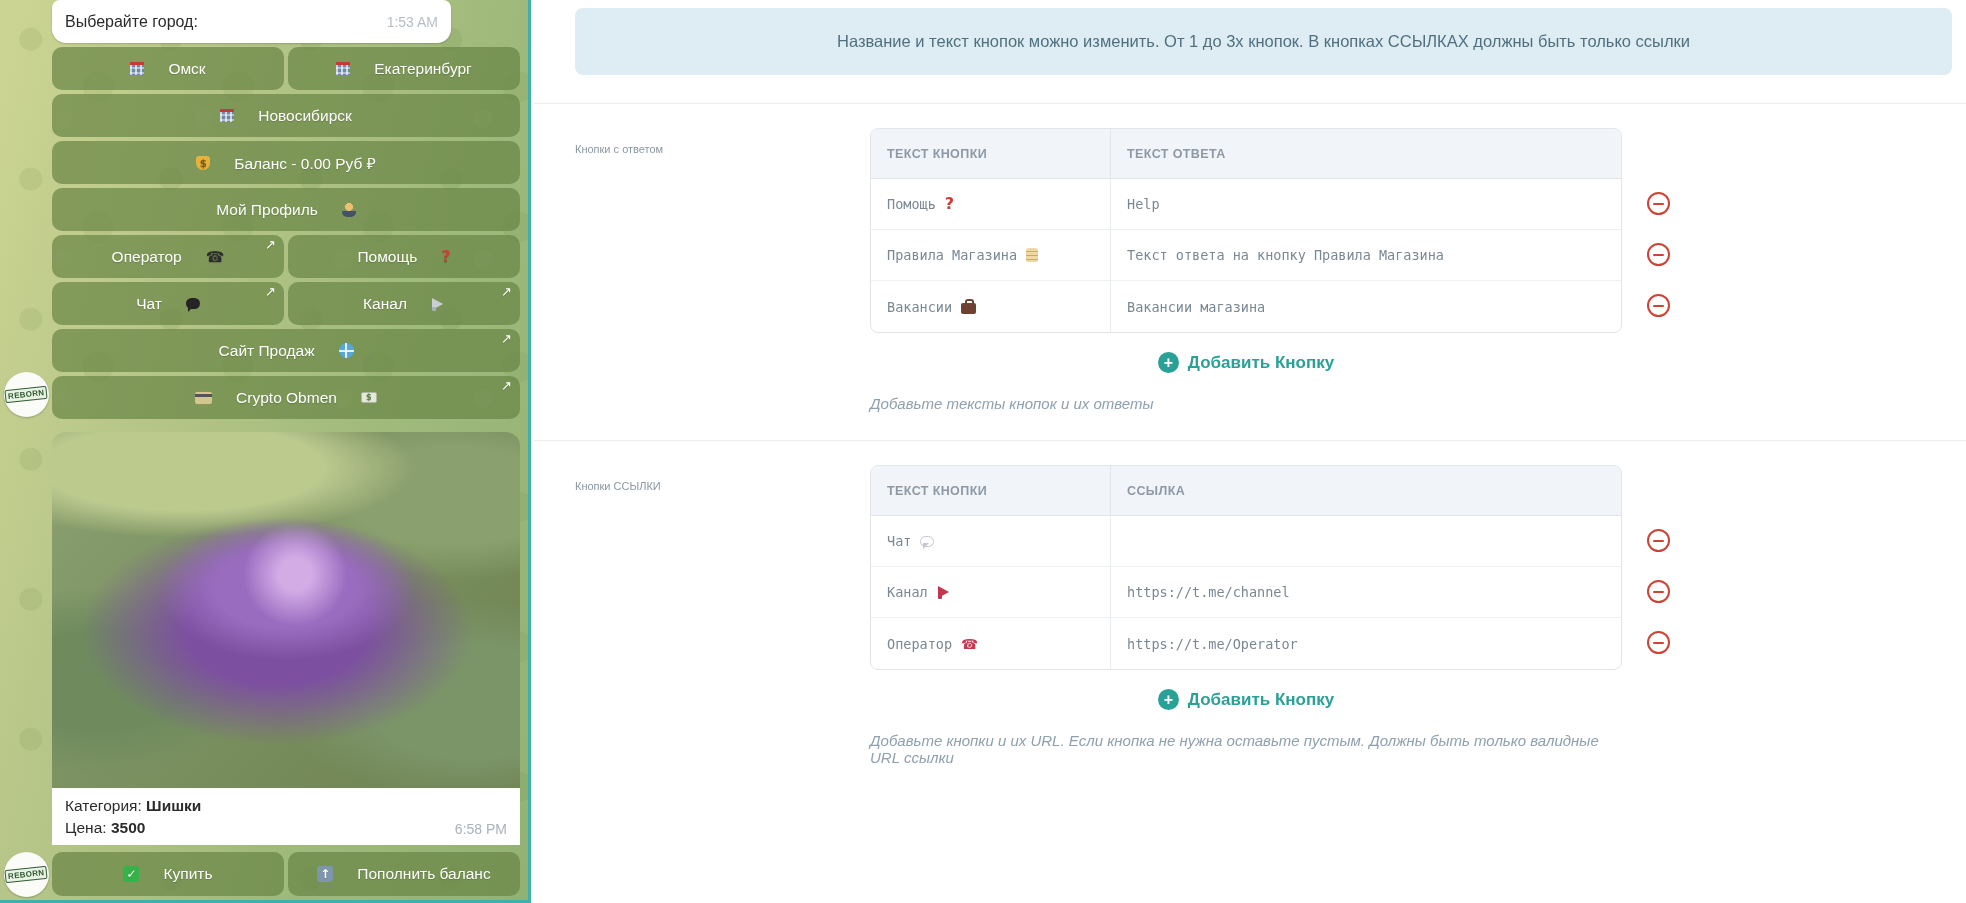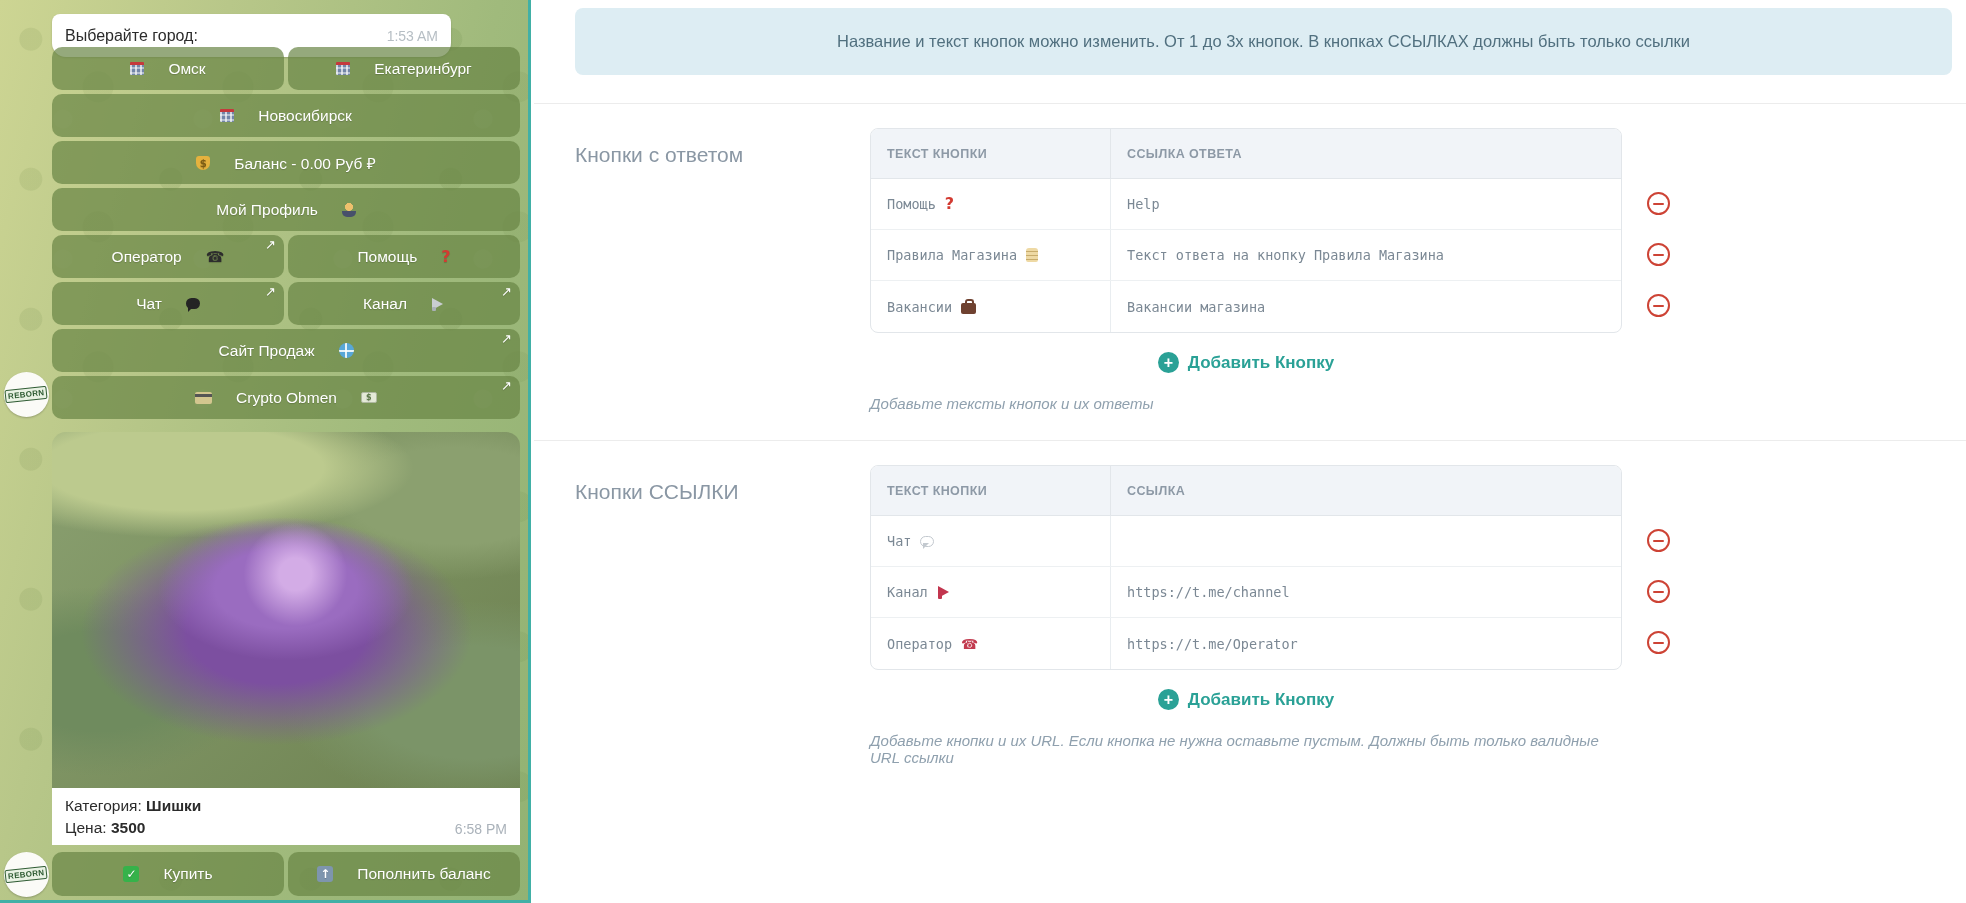--- a/index.html
+++ b/index.html
@@ -20,21 +20,21 @@
     background-image:
       radial-gradient(circle at 22% 28%, rgba(80,110,45,.10) 0 11px, rgba(0,0,0,0) 12px),
       radial-gradient(circle at 70% 62%, rgba(80,110,45,.08) 0 15px, rgba(0,0,0,0) 16px),
       radial-gradient(circle at 45% 85%, rgba(255,255,255,.07) 0 9px, rgba(0,0,0,0) 10px);
     background-size:140px 140px;
   }
   .bubble{
     position:absolute; left:52px; top:0; width:399px; height:43px;
     background:#fff; border-radius:8px 8px 14px 14px;
     display:flex; align-items:center; justify-content:space-between;
-    padding:0 13px; box-shadow:0 1px 2px rgba(0,0,0,.18); z-index:2;margin-top:14px;
+    padding:0 13px; box-shadow:0 1px 2px rgba(0,0,0,.18); z-index:2;
   }
   .bubble-text{ font-size:16px; color:#2b2b2b; }
   .bubble-time{ font-size:14px; color:#b6bec4; }
 
   .kb{ position:absolute; left:52px; top:47px; width:468px;
        display:flex; flex-direction:column; gap:4px; z-index:2;}
   .kb-row{ display:flex; gap:4px; }
   .kb-btn{
     flex:1; height:43px; background:rgba(104,133,68,.70); border-radius:10px;
     position:relative; display:flex; align-items:center; justify-content:center;
@@ -80,21 +80,21 @@
 
   
   .admin{ position:absolute; left:534px; top:0; width:1432px; height:903px; background:#fff; }
   .banner{
     margin:8px 14px 0 41px; height:67px; background:#ddedf3; border-radius:8px;
     display:flex; align-items:center; justify-content:center;
     color:#51707f; font-size:16.5px;
   }
   .divider{ height:1px; background:#ececec; margin-top:28px; }
   .section{ display:flex; align-items:flex-start; padding:24px 0 0 41px; }
-  .section-label{ width:295px; padding-top:15px; color:#8a97a4; font-size:21px; }
+  .section-label{ width:295px; padding-top:15px; color:#8a97a4; font-size:11px; }
   .section-main{ width:752px; }
 
   .tbl{ border:1px solid #e2e6ea; border-radius:8px; background:#fff; overflow:hidden; }
   .thead{ display:flex; height:50px; background:#f1f4f8; border-bottom:1px solid #e2e6ea; align-items:stretch; }
   .th{ display:flex; align-items:center; padding-left:16px; color:#8d99a6;
        font-size:12.5px; font-weight:bold; letter-spacing:.4px; }
   .th-1{ width:240px; border-right:1px solid #e2e6ea; }
   .th-2{ flex:1; }
   .trow{ display:flex; height:51px; align-items:stretch; border-bottom:1px solid #edf0f2; }
   .trow:last-child{ border-bottom:none;justify-content:center; }
@@ -290,21 +290,21 @@
   </div>
 
   <div class="divider"></div>
 
   <div class="section">
     <div class="section-label">Кнопки с ответом</div>
     <div class="section-main">
       <div class="tbl">
         <div class="thead">
           <div class="th th-1">ТЕКСТ КНОПКИ</div>
-          <div class="th th-2">ССЫЛКА ОТВЕТА</div>
+          <div class="th th-2">ТЕКСТ ОТВЕТА</div>
         </div>
         <div class="trow">
           <div class="td1">
             <span class="td-text">Помощь</span>
             <span class="ic ic-question"></span>
           </div>
           <div class="td2">
             <span class="td-text">Help</span>
           </div>
         </div>

